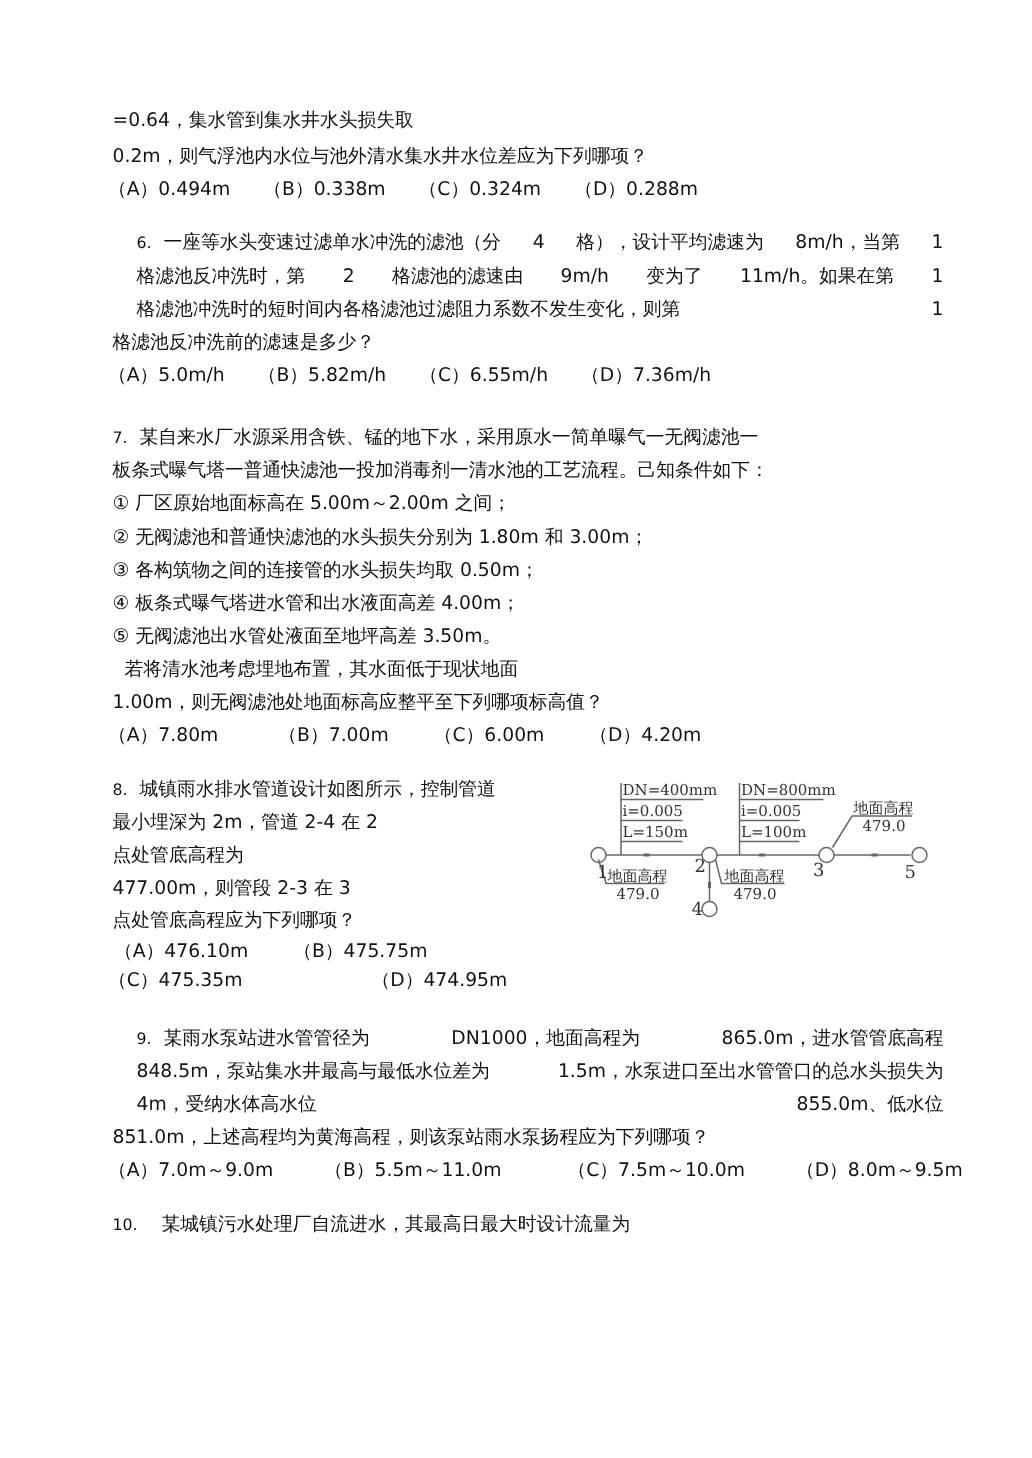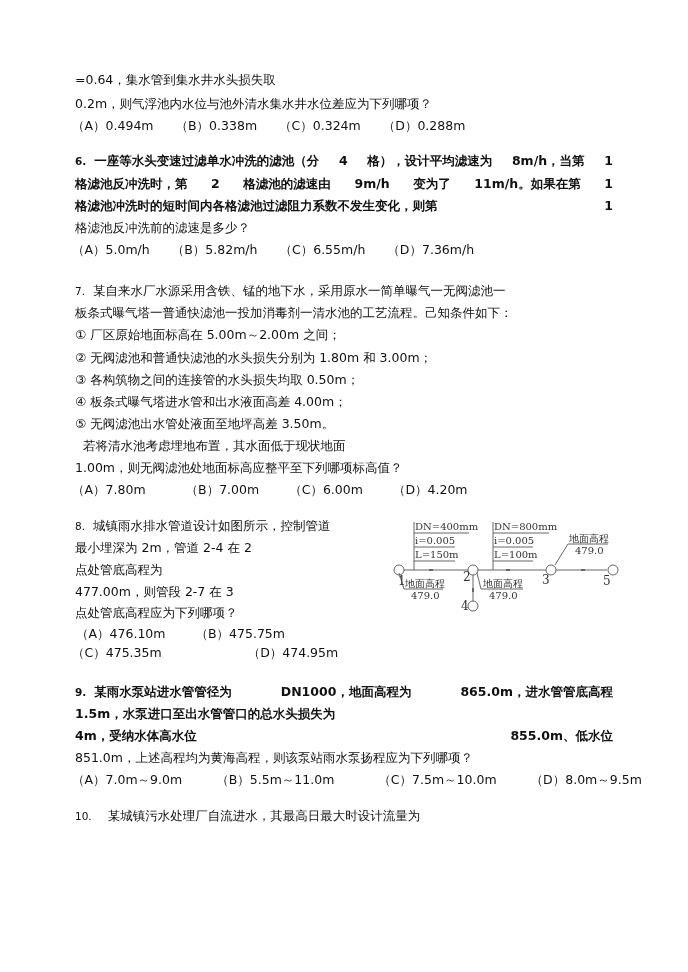--- a/index.html
+++ b/index.html
@@ -2,21 +2,21 @@
 <html><head>
 <meta charset="utf-8">
 <style>
   html, body { margin: 0; padding: 0; background: #ffffff; }
   body {
     width: 688px; height: 972px; position: relative; overflow: hidden;
     font-family: "DejaVu Sans", "Liberation Sans", sans-serif;
     color: #111111; font-size: 12.5px;
   }
   .line { position: absolute; left: 75px; white-space: pre; line-height: 16px; }
-  .just { position: absolute; left: 75px; width: 538px; display: flex; justify-content: space-between; white-space: pre; line-height: 16px; font-weight: bold; }
+  .just { position: absolute; left: 91px; width: 538px; display: flex; justify-content: space-between; white-space: pre; line-height: 16px; }
   .opts { position: absolute; left: 72px; display: flex; white-space: pre; line-height: 16px; }
   .opts span { margin-right: 22px; }
   .qnum { font-size: 10.5px; margin-right: 8px; }
   svg text { font-family: "DejaVu Serif", "Liberation Serif", serif; }
 </style>
 </head>
 <body>
 
 <div class="line" style="top:72px">=0.64，集水管到集水井水头损失取</div>
 <div class="line" style="top:96px">0.2m，则气浮池内水位与池外清水集水井水位差应为下列哪项？</div>
@@ -67,21 +67,21 @@
 <div class="opts" style="top:482px">
   <span style="margin-right:40px">（A）7.80m</span>
   <span style="margin-right:30px">（B）7.00m</span>
   <span style="margin-right:30px">（C）6.00m</span>
   <span>（D）4.20m</span>
 </div>
 
 <div class="line" style="top:518px"><span class="qnum">8.</span><span>城镇雨水排水管道设计如图所示，控制管道</span></div>
 <div class="line" style="top:540px">最小埋深为 2m，管道 2-4 在 2</div>
 <div class="line" style="top:562px">点处管底高程为</div>
-<div class="line" style="top:584px">477.00m，则管段 2-7 在 3</div>
+<div class="line" style="top:584px">477.00m，则管段 2-3 在 3</div>
 <div class="line" style="top:605px">点处管底高程应为下列哪项？</div>
 <div class="opts" style="top:626px; left:76px">
   <span style="margin-right:30px">（A）476.10m</span>
   <span>（B）475.75m</span>
 </div>
 <div class="opts" style="top:645px">
   <span style="margin-right:86px">（C）475.35m</span>
   <span>（D）474.95m</span>
 </div>
 
@@ -139,20 +139,21 @@
     <text x="218" y="70" font-size="12">5</text>
   </g>
 </svg>
 
 <div class="just" style="top:684px">
   <span><span class="qnum">9.</span><span>某雨水泵站进水管管径为</span></span>
   <span>DN1000，地面高程为</span>
   <span>865.0m，进水管管底高程</span>
 </div>
 <div class="just" style="top:706px">
+  <span>848.5m，泵站集水井最高与最低水位差为</span>
   <span>1.5m，水泵进口至出水管管口的总水头损失为</span>
 </div>
 <div class="just" style="top:728px">
   <span>4m，受纳水体高水位</span>
   <span>855.0m、低水位</span>
 </div>
 <div class="line" style="top:750px">851.0m，上述高程均为黄海高程，则该泵站雨水泵扬程应为下列哪项？</div>
 <div class="opts" style="top:772px">
   <span style="margin-right:34px">（A）7.0m～9.0m</span>
   <span style="margin-right:44px">（B）5.5m～11.0m</span>

